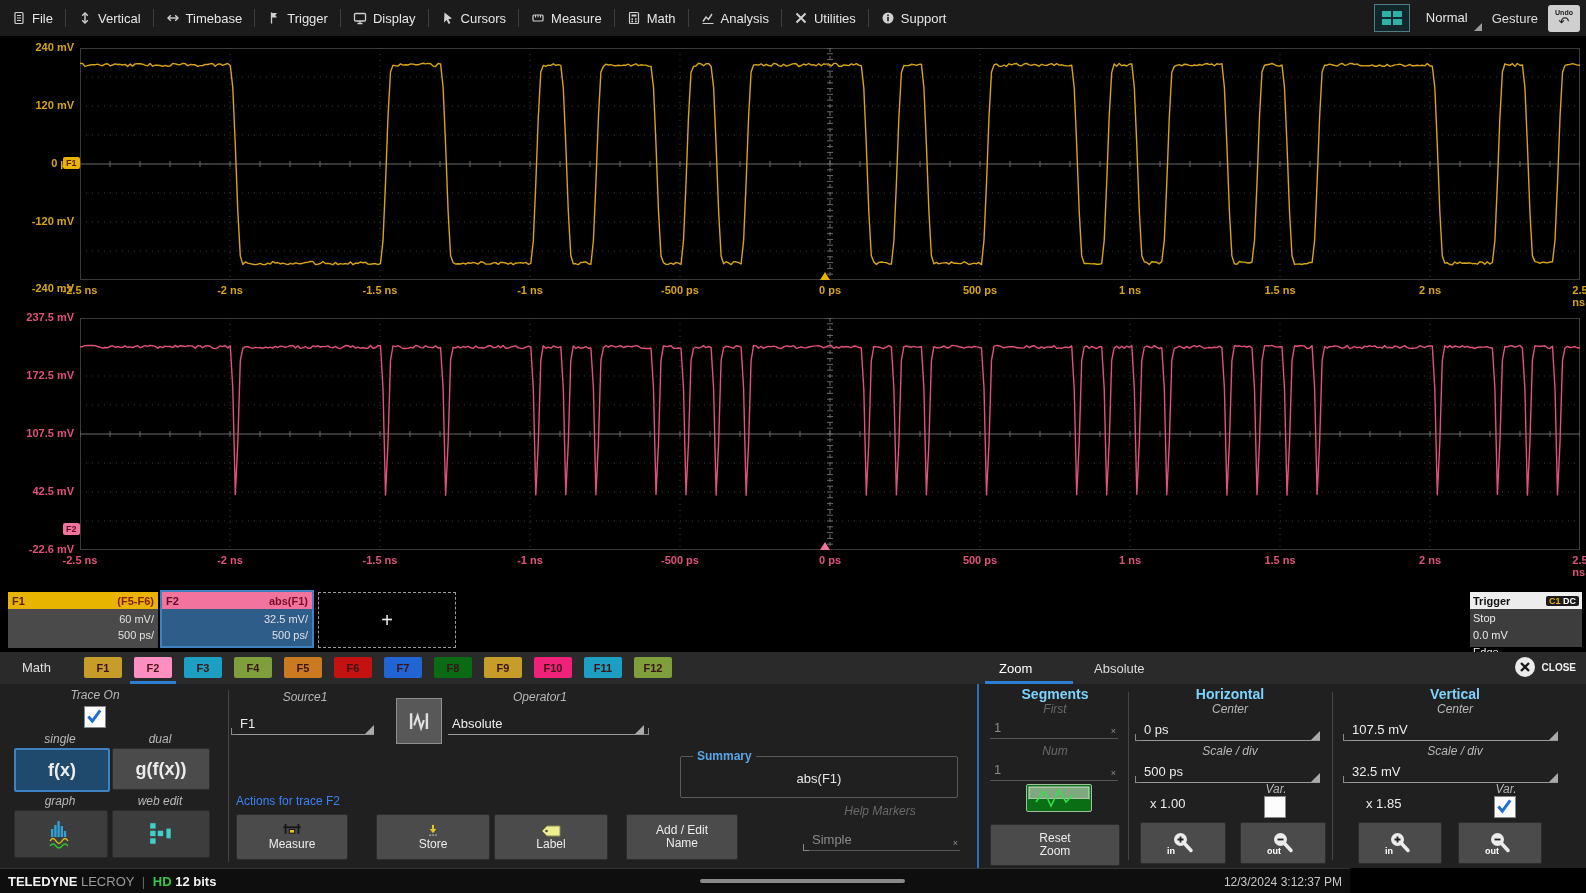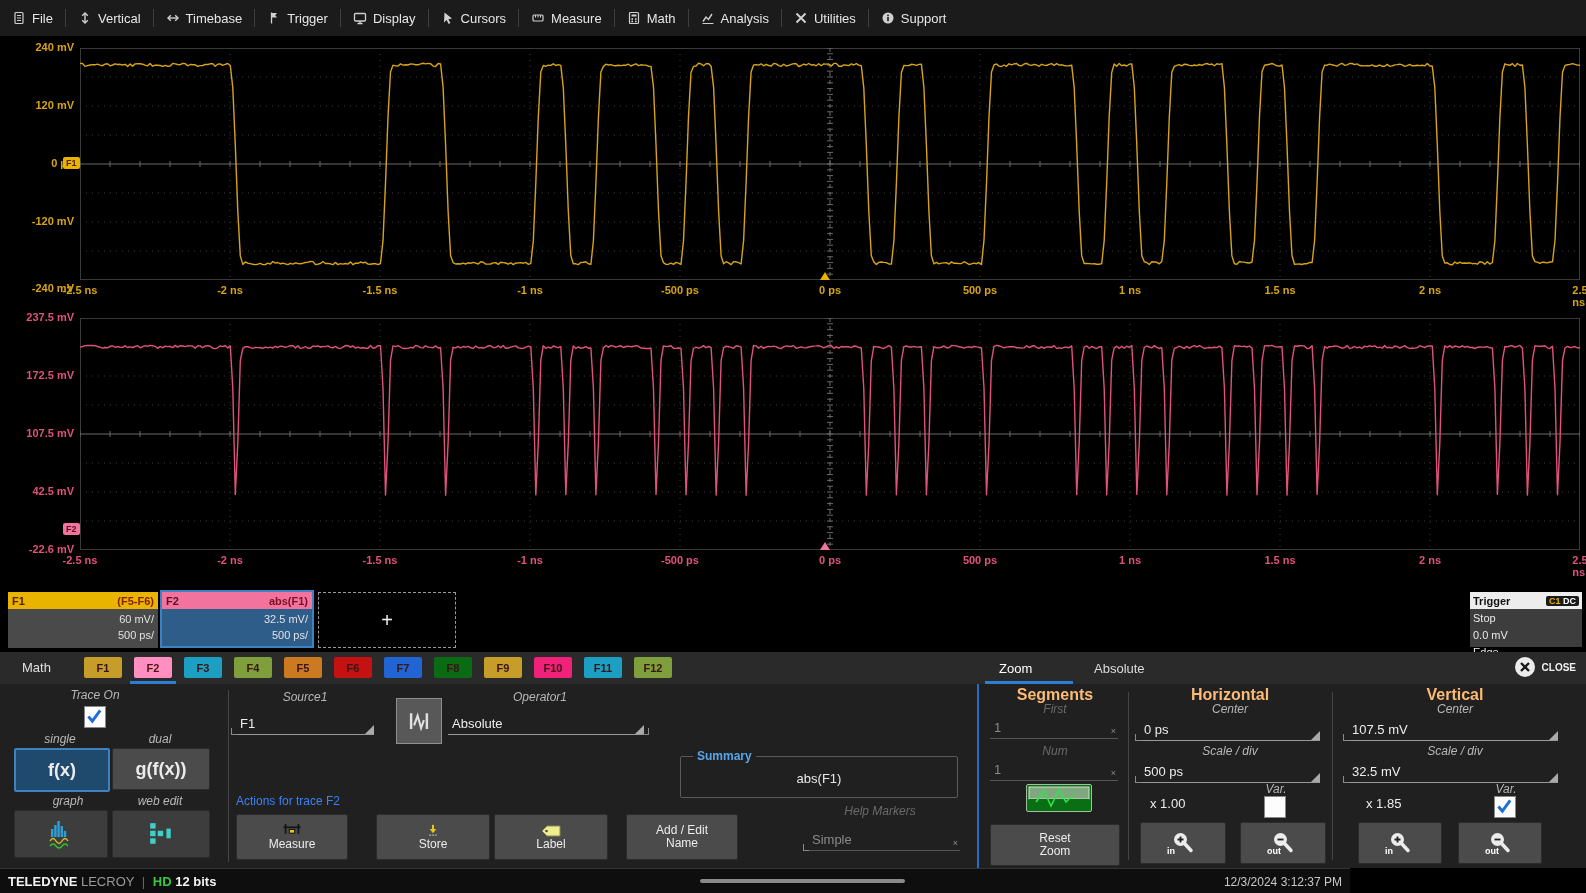--- a/index.html
+++ b/index.html
@@ -49,21 +49,21 @@
   .rtab.sel{color:#fff;}
   .rtab-under{position:absolute;top:29px;height:3px;background:#2a7fd4;}
   .closebtn{position:absolute;right:10px;top:4px;display:flex;align-items:center;gap:6px;}
   .closebtn .txt{font-size:10px;font-weight:bold;color:#f0f0f0;}
   
   .mainpanel{position:absolute;left:0;top:684px;width:1586px;height:184px;background:#202020;}
   .vdiv{position:absolute;width:1px;background:#454545;}
   .bluediv{position:absolute;left:977px;top:0;width:2px;height:184px;background:#2a6dbf;}
   .ilabel{position:absolute;font-size:12px;font-style:italic;color:#b8b8b8;text-align:center;}
   .ilabel.dis{color:#6a6a6a;}
-  .bluehead{position:absolute;font-size:16px;font-weight:bold;color:#fdba74;text-align:center;}
+  .bluehead{position:absolute;font-size:14px;font-weight:bold;color:#7dd3fc;text-align:center;}
   .panelbtn{position:absolute;background:#4b4b4b;border:1px solid #2c2c2c;border-radius:2px;color:#ececec;
             display:flex;flex-direction:column;align-items:center;justify-content:center;font-size:12px;line-height:13px;}
   .panelbtn.sel{background:#1f4a6e;border:2px solid #3f81c1;}
   .bigfx{font-size:18px;font-weight:bold;}
   .checkbox{position:absolute;width:20px;height:20px;background:#fdfdfd;border:1px solid #888;}
   .checkbox svg{display:none;width:18px;height:18px;}
   .checkbox.checked svg{display:block;}
   .field{position:absolute;border-bottom:1px solid #9a9a9a;}
   .field.dis{border-bottom-color:#555;}
   .field .val{position:absolute;left:4px;bottom:3px;font-size:13px;color:#ececec;white-space:nowrap;}
@@ -179,20 +179,36 @@
         <span>Utilities</span>
       </div>
       <div class="menu-sep"></div>
       <div class="menu-item">
         <svg width="14" height="14" viewBox="0 0 14 14">
           <circle cx="7" cy="7" r="5.5" fill="#d0d0d0"></circle>
           <rect x="6.2" y="6" width="1.6" height="4.2" fill="#1c1c1c"></rect>
           <rect x="6.2" y="3.6" width="1.6" height="1.6" fill="#1c1c1c"></rect>
         </svg>
         <span>Support</span>
+      </div>
+      <div class="menu-right">
+        <div class="gridview-btn">
+          <div class="gsq">
+            <i></i>
+            <i></i>
+            <i></i>
+            <i></i>
+          </div>
+        </div>
+        <div class="viewmode"><span>Normal</span><span class="dd"></span></div>
+        <span class="gesture">Gesture</span>
+        <div class="undo-btn">
+          <span class="t">Undo</span>
+          <span class="a">↶</span>
+        </div>
       </div>
     </div>
 
   <div class="scope">
     <div id="ylabs-f1">
         <span class="ylab" style="left: 2px; top: 5px; color: rgb(216, 164, 20);">240 mV</span>
         <span class="ylab" style="left: 2px; top: 63px; color: rgb(216, 164, 20);">120 mV</span>
         <span class="ylab" style="left: 2px; top: 121px; color: rgb(216, 164, 20);">0 µV</span>
         <span class="ylab" style="left: 2px; top: 179px; color: rgb(216, 164, 20);">-120 mV</span>
         <span class="ylab" style="left: 2px; top: 237px; color: rgb(216, 164, 20); margin-top: 9px;">-240 mV</span>
@@ -542,21 +558,21 @@
         </svg>
     </div>
     <span class="ilabel" style="left:14px;top:48px;width:92px;">single</span>
     <span class="ilabel" style="left:112px;top:48px;width:96px;">dual</span>
     <div class="panelbtn sel bigfx" style="left:14px;top:64px;width:92px;height:40px;">
         <span>f(x)</span>
       </div>
     <div class="panelbtn bigfx" style="left:112px;top:64px;width:96px;height:40px;">
         <span>g(f(x))</span>
       </div>
-    <span class="ilabel" style="left:22px;top:110px;width:92px;">graph</span>
+    <span class="ilabel" style="left:14px;top:110px;width:92px;">graph</span>
     <span class="ilabel" style="left:112px;top:110px;width:96px;">web edit</span>
     <div class="panelbtn" style="left:14px;top:126px;width:92px;height:46px;background:#3d3d3d;">
       <svg width="34" height="30" viewBox="0 0 28 30">
         <rect x="4" y="10" width="2.4" height="8" fill="#2f9fd8"></rect>
           <rect x="7.2" y="6" width="2.4" height="12" fill="#2f9fd8"></rect>
         <rect x="10.4" y="2" width="2.4" height="16" fill="#2f9fd8"></rect>
           <rect x="13.6" y="7" width="2.4" height="11" fill="#2f9fd8"></rect>
         <rect x="16.8" y="12" width="2.4" height="6" fill="#2f9fd8"></rect>
         <path d="M3 22q3-5 6 0t6 0 6 0" stroke="#d8c020" fill="none" stroke-width="1.4"></path>
         <path d="M3 27q3-4 6 0t6 0 6 0" stroke="#30c030" fill="none" stroke-width="1.4"></path>

